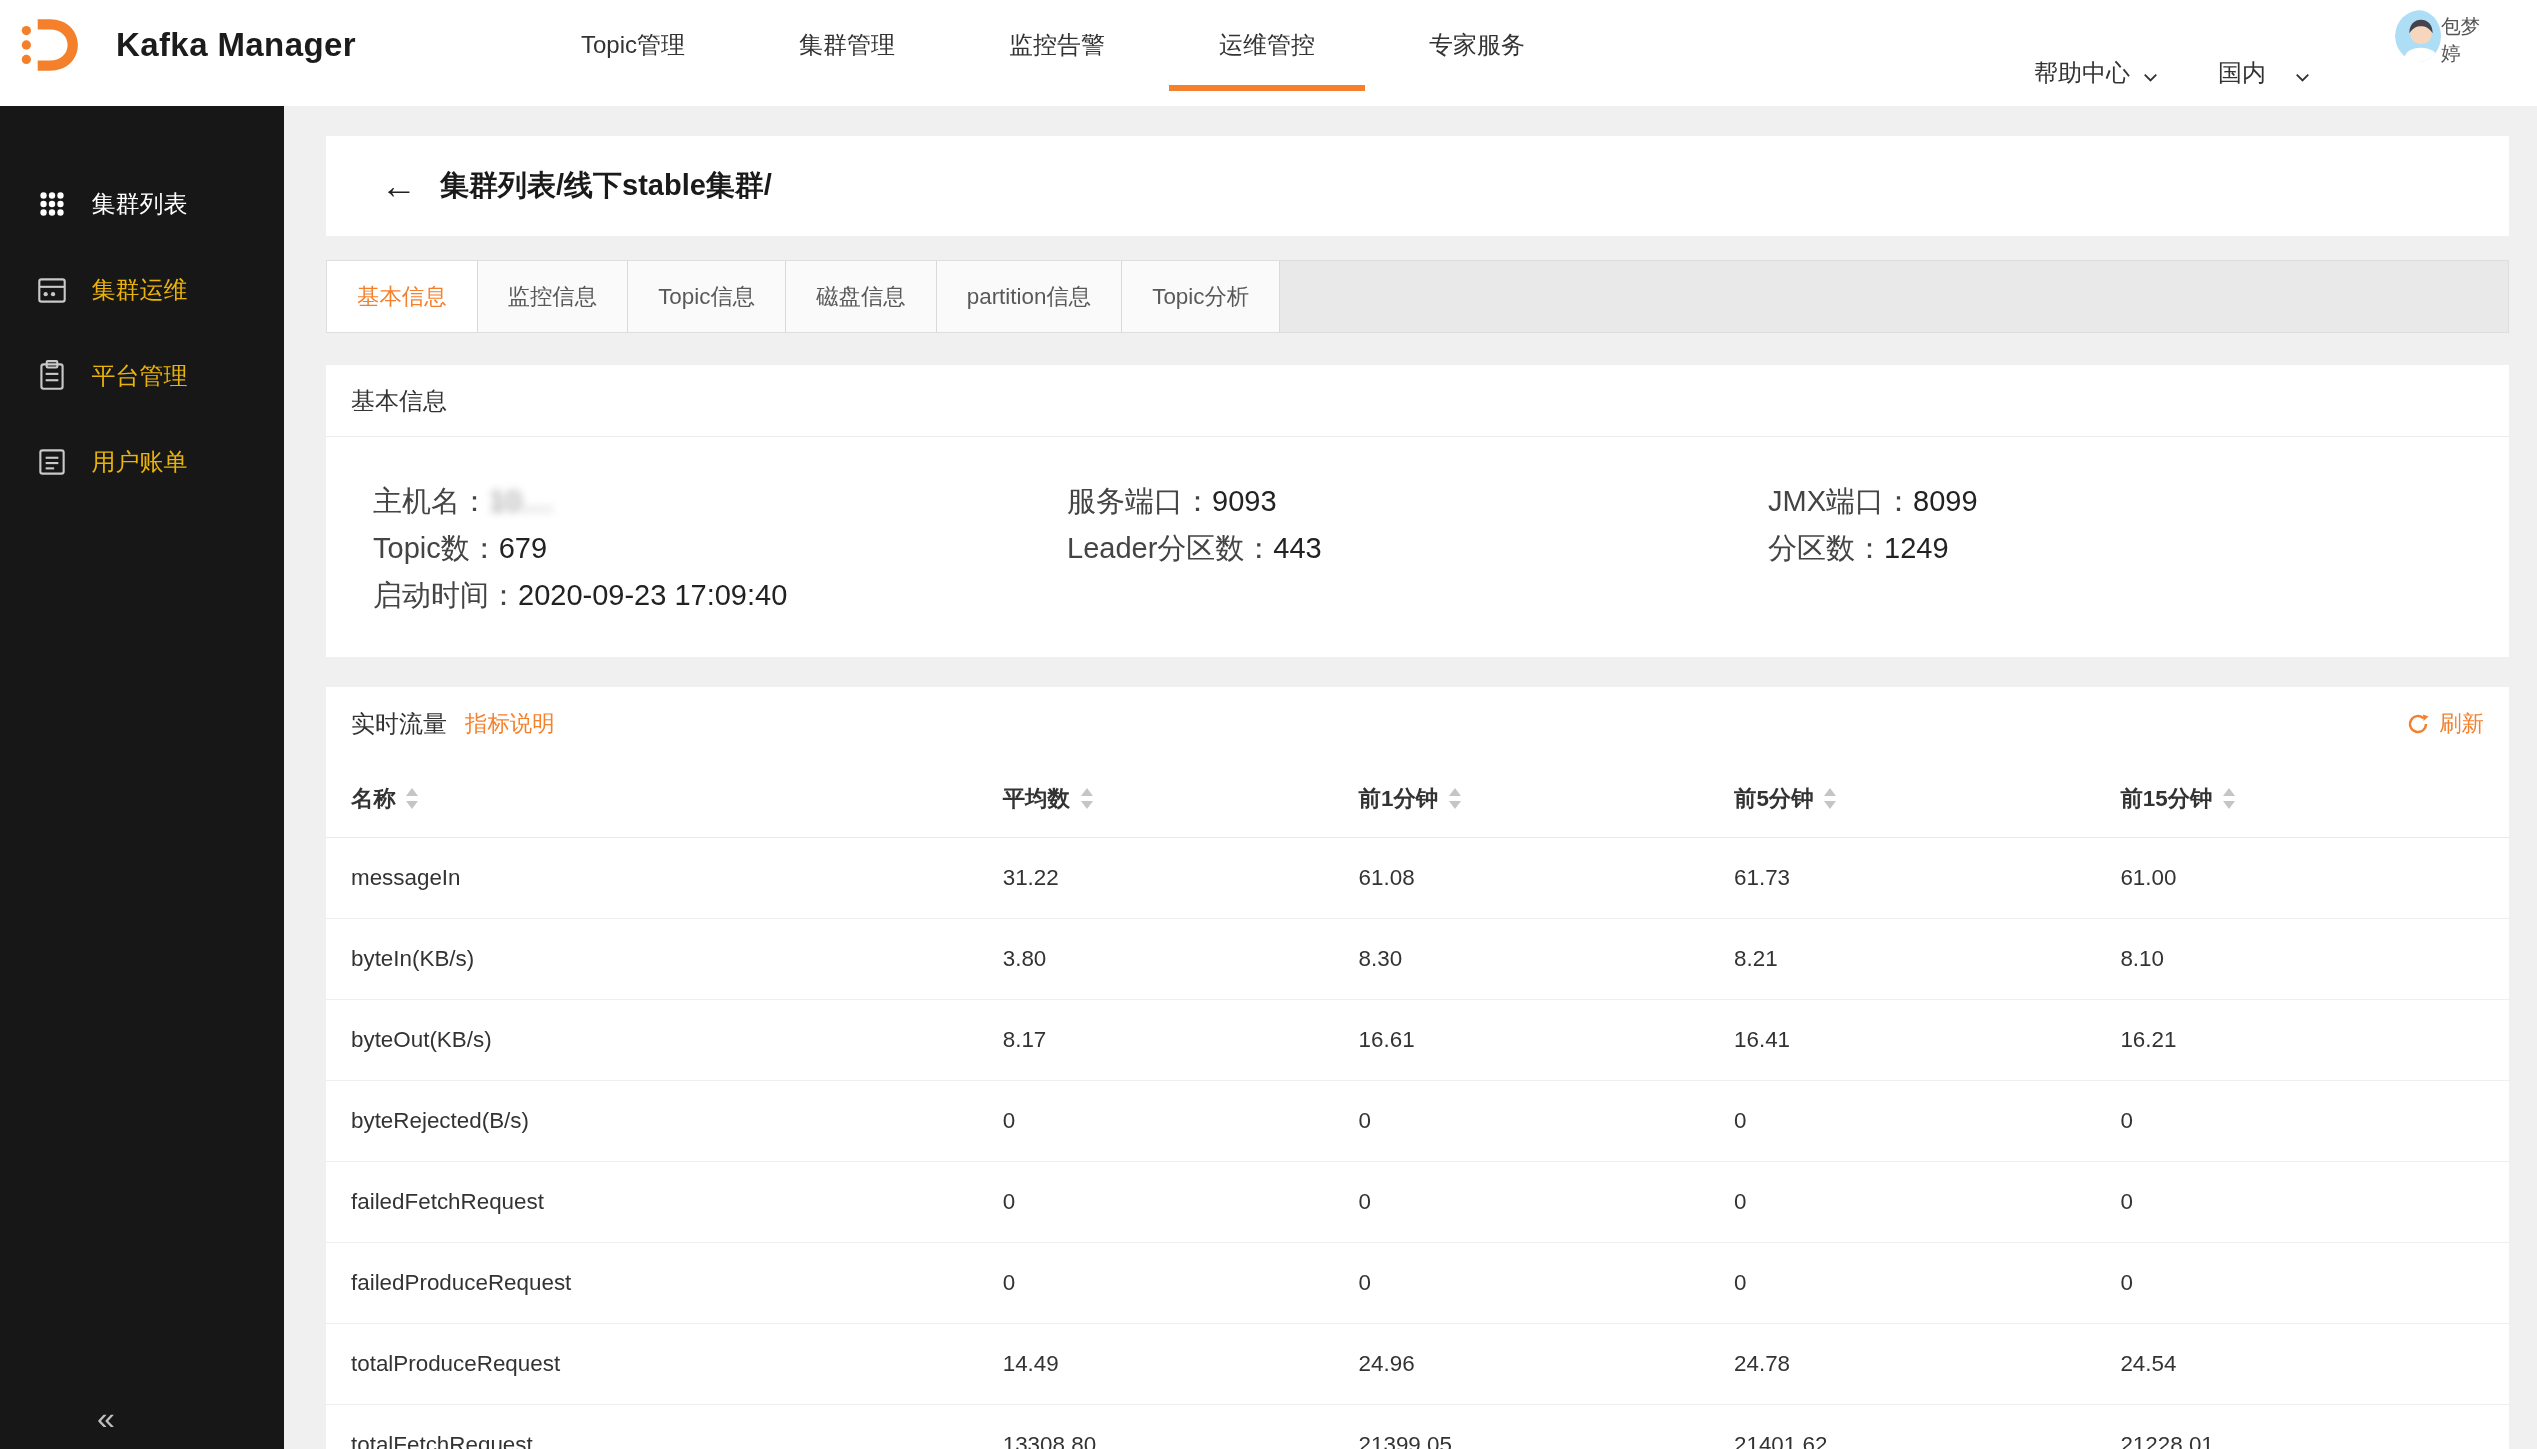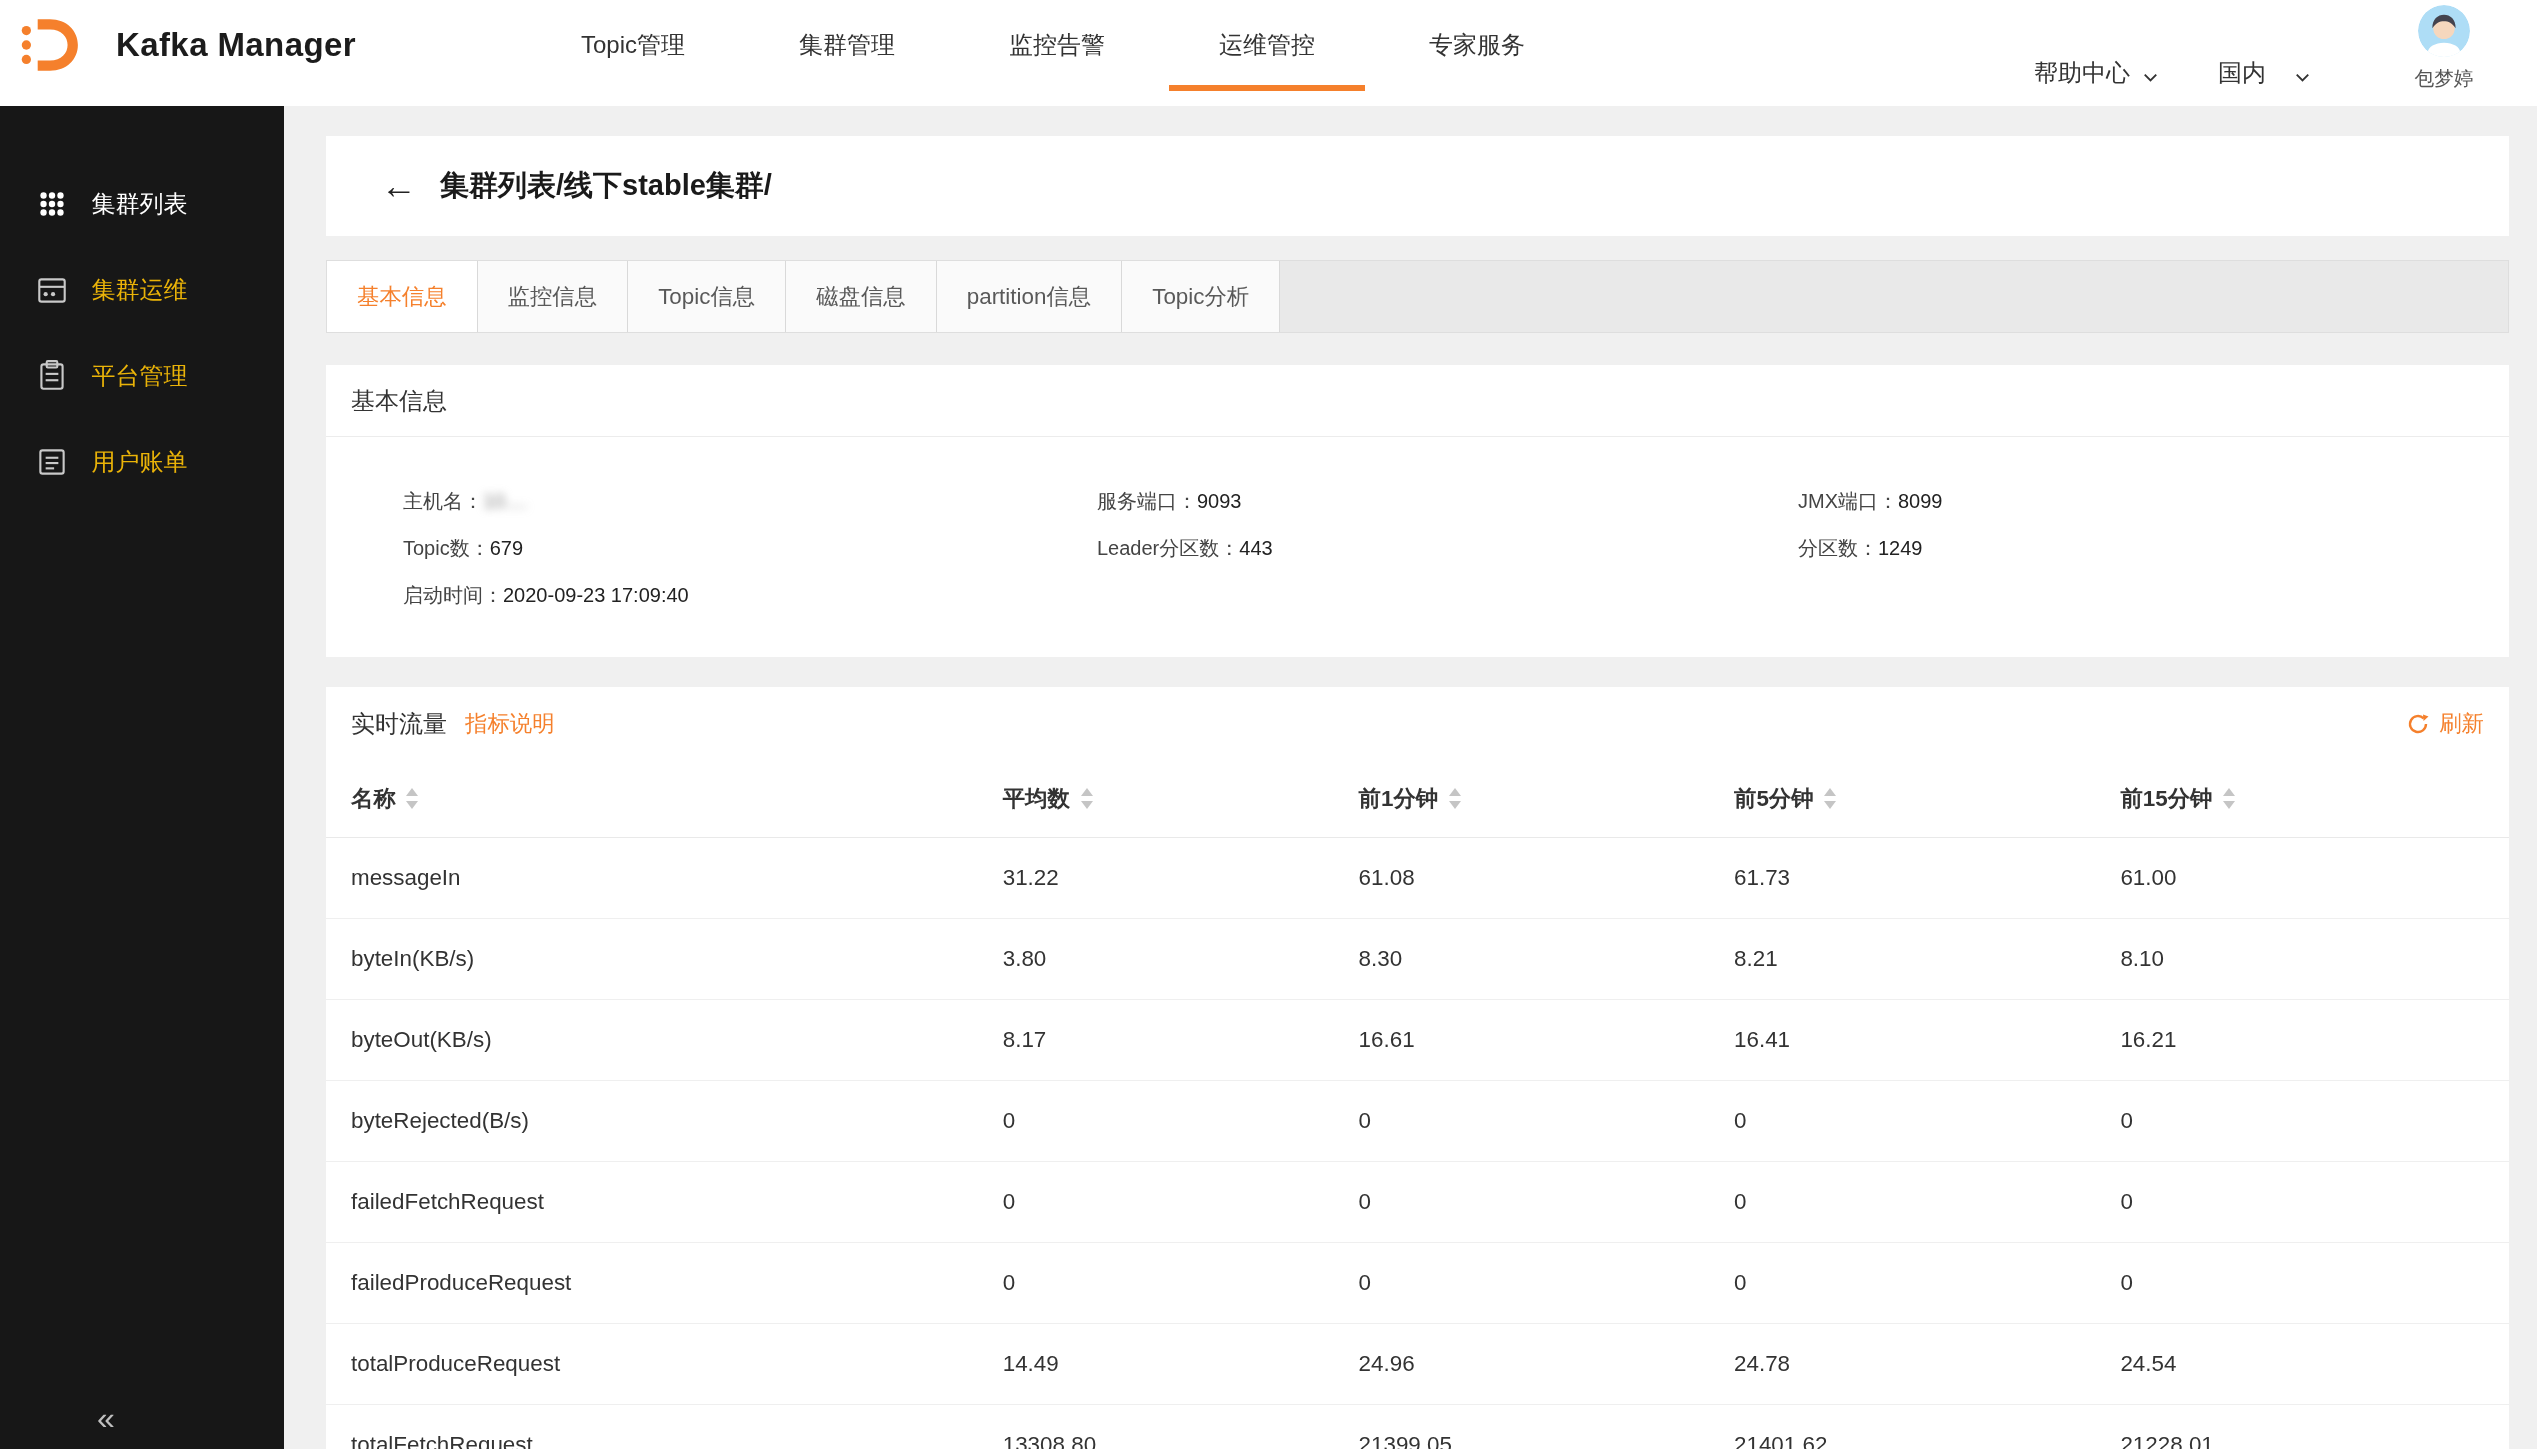--- a/index.html
+++ b/index.html
@@ -16,21 +16,21 @@
   .topnav { position:absolute; left:531px; top:0; height:89px; display:flex; gap:14px; }
   .topnav .nav-item { position:relative; display:flex; align-items:center; padding:0 50px;
                       font-size:24px; color:#333; cursor:pointer; white-space:nowrap; }
   .topnav .nav-item.active::after { content:""; position:absolute; left:0; right:0; bottom:-1.8px;
                       height:5.4px; background:var(--accent); }
   .tb-right { position:absolute; top:0; height:89px; display:flex; align-items:flex-end; gap:9px;
               font-size:24px; color:#333; cursor:pointer; }
   .help-box { right:376px; }
   .region-box { right:224px; }
   .chev { width:23px; height:23px; display:inline-block; }
-  .userbox { position:absolute; right:45px; top:5.4px; width:98px; display:flex; flex-direction:column;
+  .userbox { position:absolute; right:45px; top:5.4px; width:98px; display:flex; flex-direction:row;
              align-items:center; cursor:pointer; }
   .avatar { width:52px; height:52px; border-radius:50%; overflow:hidden; }
   .username { margin-top:7.2px; font-size:19.7px; color:#555; }
   
   .sidebar { position:absolute; top:106px; left:0; bottom:0; width:304px; background:#171717; }
   .side-nav { padding-top:55px; }
   .side-item { height:86px; display:flex; align-items:center; padding-left:34px; gap:21.5px;
                font-size:24px; color:#eab308; cursor:pointer; }
   .side-item.active { color:#ffffff; }
   .side-item .sicon { width:36px; height:36px; flex:0 0 36px; }
@@ -43,21 +43,21 @@
   .back-icon { font-size:36px; color:#222; cursor:pointer; line-height:1; }
   .crumb-title { margin-left:23px; font-size:29px; font-weight:bold; color:#1a1a1a; }
   .tabsrow { height:73px; background:#e9e9e9; border:0.9px solid #dedede; display:flex; margin-bottom:32px; }
   .tab { height:100%; display:flex; align-items:center; padding:0 30px; font-size:22.4px; color:#595959;
          background:#fafafa; border-right:0.9px solid #d9d9d9; cursor:pointer; white-space:nowrap; }
   .tab.active { background:#fff; color:var(--accent); }
   .card-head { height:72px; display:flex; align-items:center; padding:0 25px;
                border-bottom:0.9px solid #ececec; font-size:24px; color:#333; }
   .fields { padding:41px 25px 38px 47px; }
   .frow { display:grid; grid-template-columns:694px 701px 1fr; height:47px; align-items:center;
-          font-size:20px;margin-left:30px; }
+          font-size:29px; }
   .flabel { color:#444; }
   .fval { color:#222; }
   .blurred { filter:blur(4.5px); color:#888; }
   .realtime { margin-top:0; }
   .rt-head { height:73px; display:flex; align-items:center; padding:0 25px; }
   .rt-title { font-size:24px; color:#333; }
   .rt-link { margin-left:18px; font-size:22.4px; color:var(--accent); cursor:pointer; }
   .rt-spacer { flex:1; }
   .refresh-btn { display:flex; align-items:center; gap:9px; color:var(--accent); font-size:22.4px; cursor:pointer; }
   table.metrics { width:100%; border-collapse:collapse; table-layout:fixed; font-size:22.4px; color:#333; }

